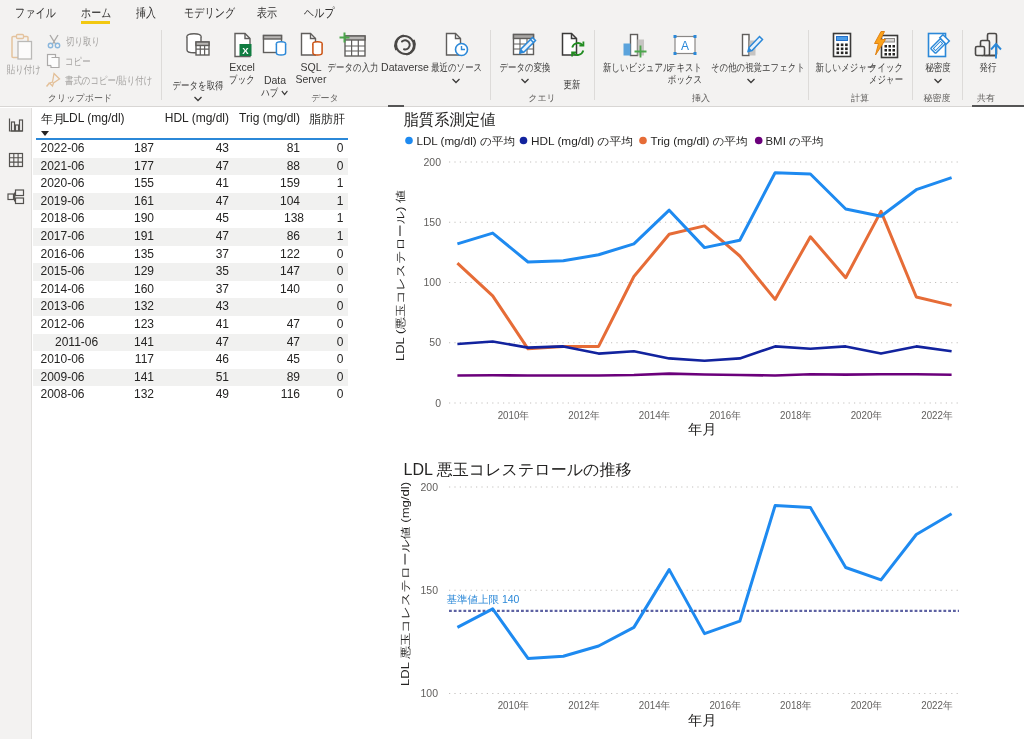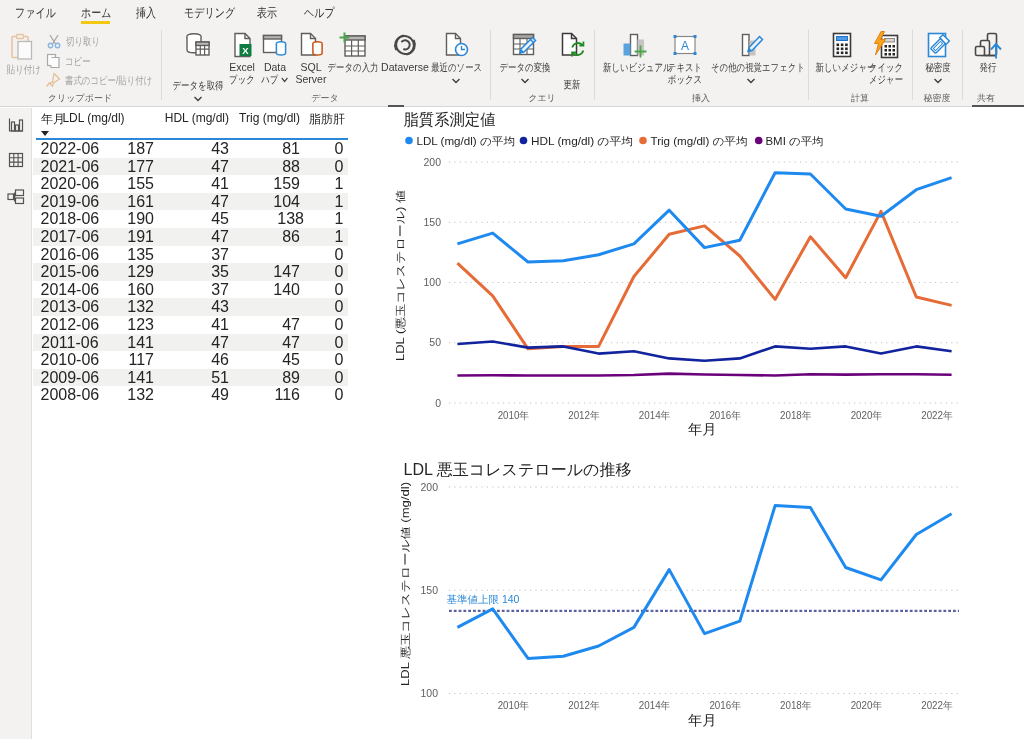--- a/index.html
+++ b/index.html
@@ -11,21 +11,21 @@
 .rbtn{position:absolute;text-align:center;font-size:10.5px;color:#3b3a39;line-height:11.5px;white-space:nowrap}
 .rbtn svg{display:block;margin:0 auto}
 .cjk{transform:scaleX(0.8);transform-origin:center top}
 .srow{position:absolute;white-space:nowrap;font-size:10.5px;color:#a19f9d}
 .srow svg{vertical-align:-4px;margin-right:4px}
 .srow .cjk{display:inline-block;transform-origin:left center}
 .dis{color:#a19f9d}
 #sidebar{position:absolute;left:0;top:108px;width:32px;height:631px;background:#f3f2f1;border-right:1px solid #e1dfdd}
 #tablewrap{position:absolute;left:33px;top:108px;width:315px;height:300px;background:#fff;font-size:11.5px}
 .thead{position:absolute;top:2px;height:30px;font-size:12px;color:#252423}
-.trow{position:absolute;height:17.6px;line-height:17.6px;width:315px;font-size:16px}
+.trow{position:absolute;height:17.6px;line-height:17.6px;width:315px;font-size:12px}
 .trow.alt{background:#f1f1f0}
 .cell{position:absolute;top:0;text-align:right}
 #charts{position:absolute;left:0;top:0}
 </style></head>
 <body>
 <div id="chrome">
   <span class="mtab" style="left:15px">ファイル</span>
   <span class="mtab" style="left:81px">ホーム</span>
   <span class="mtab" style="left:136px">挿入</span>
   <span class="mtab" style="left:184px">モデリング</span>
@@ -104,21 +104,21 @@
           <div class="cjk">ブック</div>
         </div>
       </div>
       <div class="rbtn" style="left:230.0px;top:31px;width:90px">
         <svg width="28" height="28" viewBox="0 0 28 28">
           <rect x="2.5" y="4.5" width="18" height="17" fill="#fff" stroke="#605e5c" stroke-width="1.4"></rect>
           <rect x="2.5" y="4.5" width="18" height="3.5" fill="#b8b6b4" stroke="#605e5c" stroke-width="1.4"></rect>
           <ellipse cx="20" cy="12.7" rx="4.6" ry="2" fill="#fff" stroke="#2b88d8" stroke-width="1.5"></ellipse>
           <path d="M15.4,12.7 V22 a4.6,2 0 0 0 9.2,0 V12.7" fill="#fff" stroke="#2b88d8" stroke-width="1.5"></path>
         </svg>
-        <div style="margin-top:3px">
+        <div style="margin-top:16px">
           <div class="">Data</div>
           <div class="cjk">ハブ <svg width="10" height="6" viewBox="0 0 10 6" style="display:inline-block">
               <path d="M1.5,1 L5,4.5 L8.5,1" fill="none" stroke="#3b3a39" stroke-width="1.3"></path>
             </svg></div>
         </div>
       </div>
       <div class="rbtn" style="left:266.0px;top:31px;width:90px">
         <svg width="28" height="28" viewBox="0 0 28 28">
           <path d="M4.5,2.5 H13.5 L18.5,7.5 V24 H4.5 Z" fill="#fff" stroke="#605e5c" stroke-width="1.4"></path>
           <path d="M13.5,2.5 V7.5 H18.5" fill="none" stroke="#605e5c" stroke-width="1.4"></path>
@@ -372,20 +372,21 @@
       <span class="cell" style="left:7.5px;text-align:left">2017-06</span>
       <span class="cell" style="left:0;width:121px">191</span>
       <span class="cell" style="left:0;width:196px">47</span>
       <span class="cell" style="left:0;width:267px">86</span>
       <span class="cell" style="left:0;width:310.5px">1</span>
     </div>
 <div class="trow" style="top:137.6px">
       <span class="cell" style="left:7.5px;text-align:right">2016-06</span>
       <span class="cell" style="left:0;width:121px">135</span>
       <span class="cell" style="left:0;width:196px">37</span>
+      <span class="cell" style="left:0;width:267px">122</span>
       <span class="cell" style="left:0;width:310.5px">0</span>
     </div>
 <div class="trow alt" style="top:155.2px">
       <span class="cell" style="left:7.5px;text-align:left">2015-06</span>
       <span class="cell" style="left:0;width:121px">129</span>
       <span class="cell" style="left:0;width:196px">35</span>
       <span class="cell" style="left:0;width:267px">147</span>
       <span class="cell" style="left:0;width:310.5px">0</span>
     </div>
 <div class="trow" style="top:172.8px">
@@ -402,21 +403,21 @@
       <span class="cell" style="left:0;width:310.5px">0</span>
     </div>
 <div class="trow" style="top:208.0px">
       <span class="cell" style="left:7.5px;text-align:left">2012-06</span>
       <span class="cell" style="left:0;width:121px">123</span>
       <span class="cell" style="left:0;width:196px">41</span>
       <span class="cell" style="left:0;width:267px">47</span>
       <span class="cell" style="left:0;width:310.5px">0</span>
     </div>
 <div class="trow alt" style="top:225.6px">
-      <span class="cell" style="left:8px;text-align:left">2011-06</span>
+      <span class="cell" style="left:22px;text-align:left">2011-06</span>
       <span class="cell" style="left:0;width:121px">141</span>
       <span class="cell" style="left:0;width:196px">47</span>
       <span class="cell" style="left:0;width:267px">47</span>
       <span class="cell" style="left:0;width:310.5px">0</span>
     </div>
 <div class="trow" style="top:243.2px">
       <span class="cell" style="left:7.5px;text-align:left">2010-06</span>
       <span class="cell" style="left:0;width:121px">117</span>
       <span class="cell" style="left:0;width:196px">46</span>
       <span class="cell" style="left:0;width:267px">45</span>

